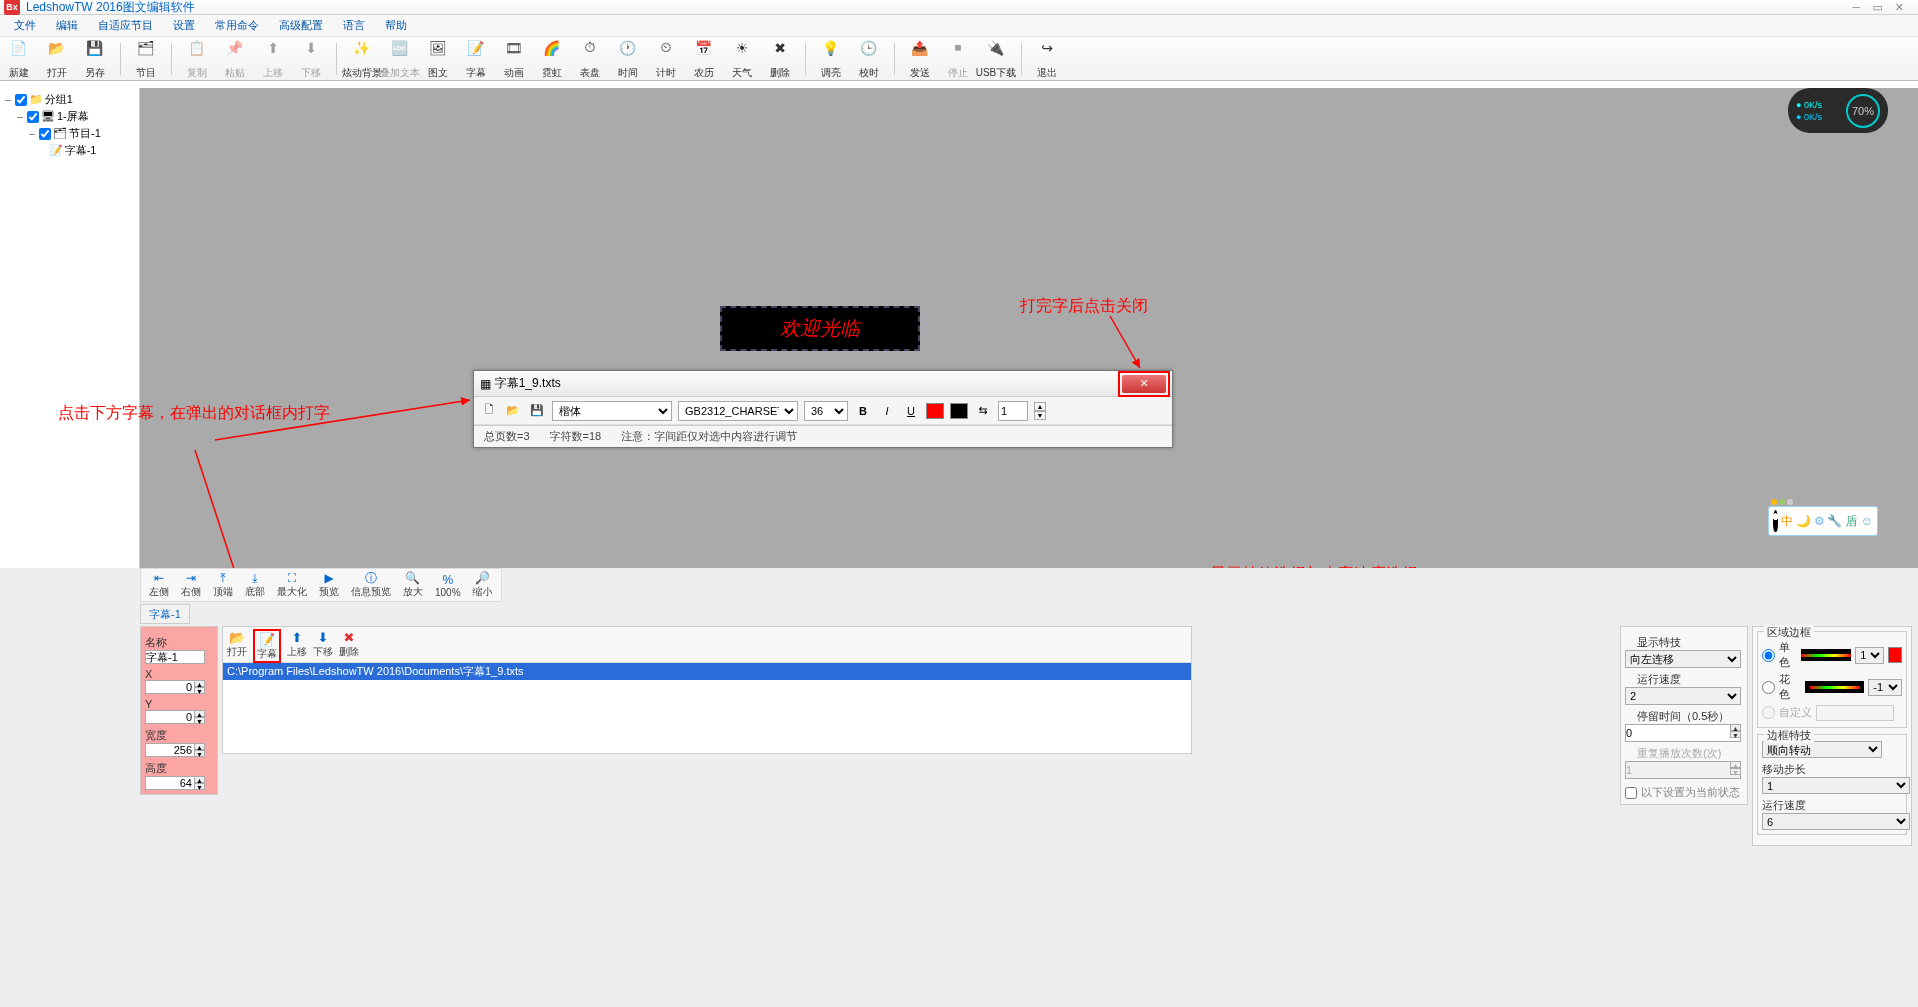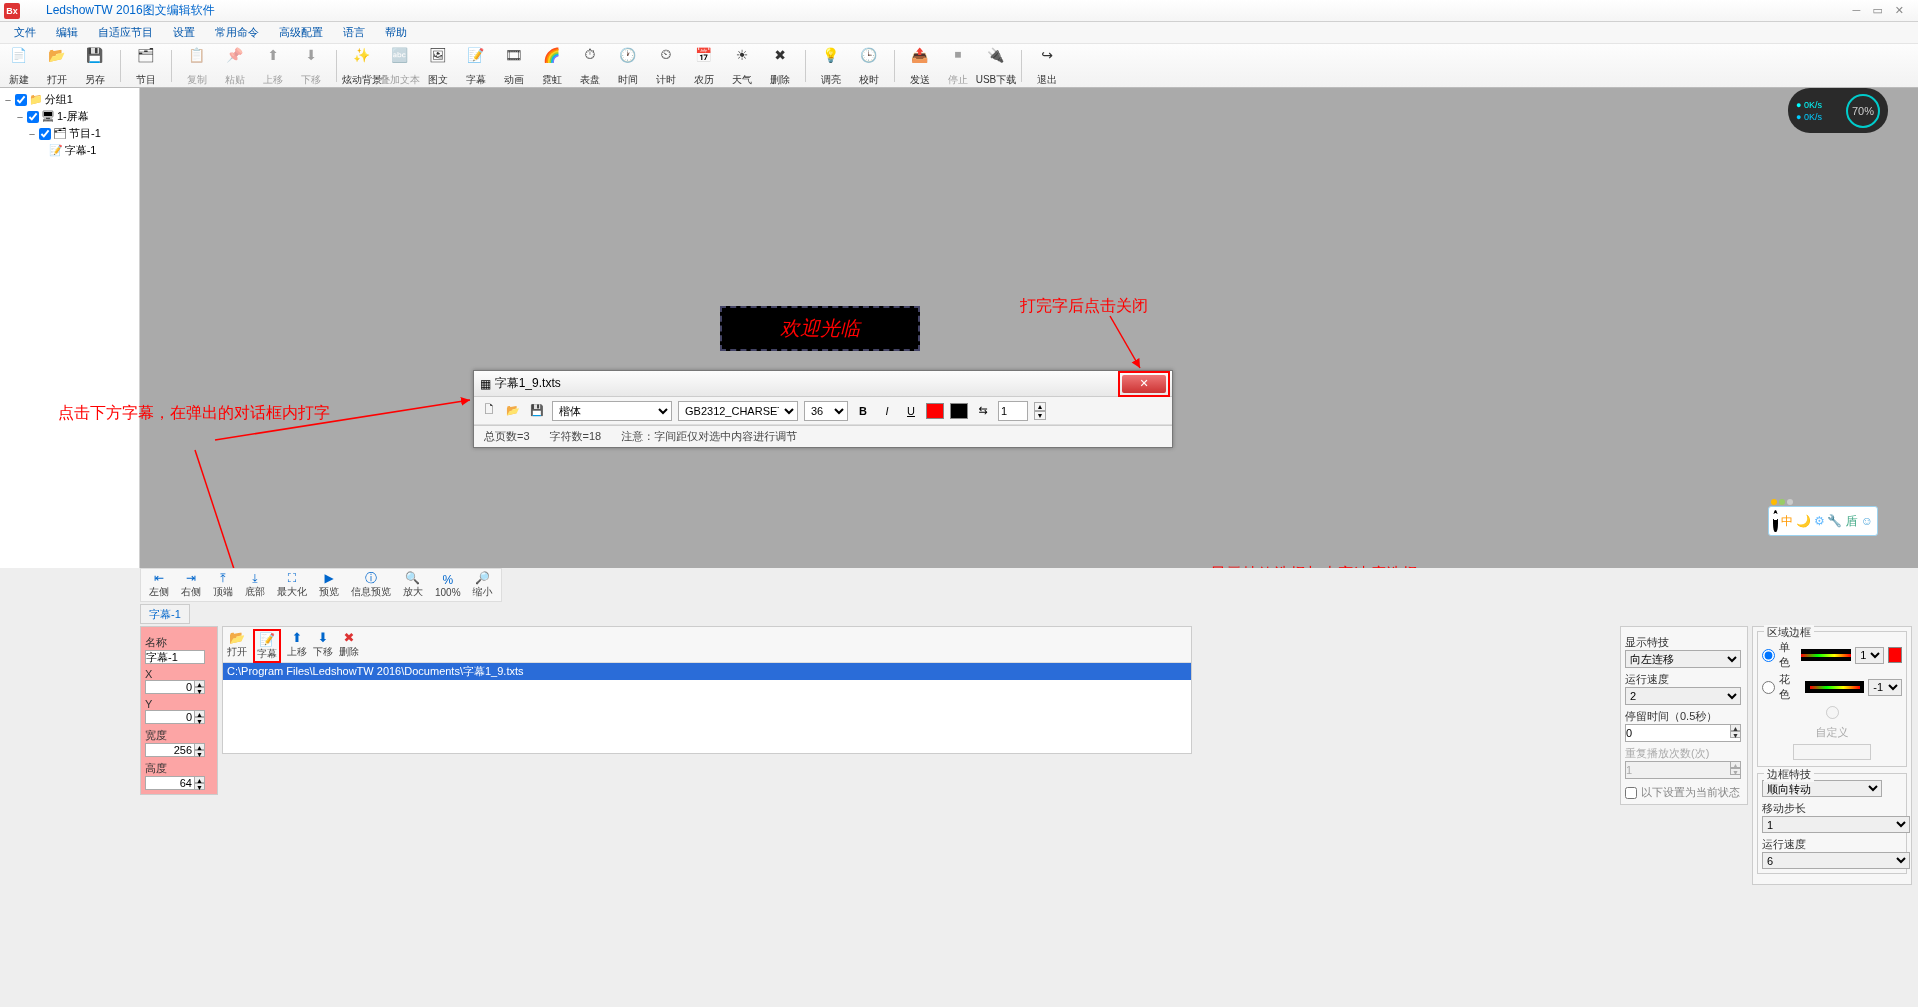--- a/index.html
+++ b/index.html
@@ -1,19 +1,19 @@
 <!DOCTYPE html>
 <html><head>
 <meta charset="utf-8">
 <style>
 * { box-sizing: border-box; margin: 0; padding: 0; font-family: "Microsoft YaHei", SimSun, sans-serif; }
 body { width: 1918px; height: 1007px; background: #fff; overflow: hidden; position: relative; font-size: 11px; }
 
 
-.titlebar { height: 22px; background: linear-gradient(#fff,#f5f5f5); display: flex; align-items: center; padding-left: 4px; border-bottom: 1px solid #d0d0d0; gap: 20px; }
+.titlebar { height: 15px; background: linear-gradient(#fff,#f5f5f5); display: flex; align-items: center; padding-left: 4px; border-bottom: 1px solid #d0d0d0; }
 .titlebar .logo { width: 16px; height: 16px; background: #d33; border-radius: 2px; display: inline-flex; align-items: center; justify-content: center; color: #fff; font-size: 9px; font-weight: bold; }
 .titlebar .title { margin-left: 6px; color: #0066cc; font-size: 12px; }
 .titlebar .winbtns { margin-left: auto; display: flex; gap: 12px; padding-right: 14px; color: #888; }
 .titlebar .winbtns span { cursor: pointer; }
 
 
 .menubar { height: 22px; background: #f7f7f7; display: flex; align-items: center; padding-left: 6px; gap: 4px; color: #0055aa; border-bottom: 1px solid #e5e5e5; }
 .menubar span { padding: 2px 8px; cursor: pointer; }
 
 
@@ -77,35 +77,35 @@
 
 .filepanel { position: absolute; left: 222px; top: 58px; width: 970px; background: #f7f7f7; border: 1px solid #ccc; }
 .filepanel .ftb { height: 36px; display: flex; align-items: flex-start; gap: 6px; padding: 2px 4px; border-bottom: 1px solid #ddd; }
 .filepanel .ftb .fbtn { display: flex; flex-direction: column; align-items: center; font-size: 10px; color: #444; cursor: pointer; }
 .filepanel .ftb .fbtn .fic { width: 20px; height: 16px; display: flex; align-items: center; justify-content: center; font-size: 13px; }
 .filepanel .ftb .framed { border: 2px solid #f00; padding: 0 2px; }
 .filepanel .flist { height: 90px; background: #fff; }
 .filepanel .frow { background: #2a6cd8; color: #fff; padding: 1px 4px; font-size: 11px; }
 
 .effectpanel { position: absolute; right: 170px; top: 58px; width: 128px; background: #f7f7f7; border: 1px solid #ccc; padding: 4px; font-size: 11px; color: #333; }
-.effectpanel label { display: block; margin-top: 4px; }
+.effectpanel label { display: block; margin-top: 4px; margin-left: 12px; }
 .effectpanel select, .effectpanel input { width: 116px; font-size: 11px; border: 1px solid #aaa; height: 18px; }
 .effectpanel .dimmed { color: #aaa; }
 .effectpanel .dimmed input { background: #f0f0f0; color: #aaa; }
 .effectpanel .chkline { display: flex; align-items: center; gap: 4px; margin-top: 6px; color: #888; }
 
 .borderpanel { position: absolute; right: 6px; top: 58px; width: 160px; background: #f7f7f7; border: 1px solid #ccc; padding: 4px; font-size: 11px; color: #333; }
 .borderpanel .grp { position: relative; border: 1px solid #ccc; padding: 6px 4px 4px; margin-bottom: 6px; }
 .borderpanel .grp .gtitle { position: absolute; top: -7px; left: 6px; background: #f7f7f7; padding: 0 3px; font-size: 11px; }
 .borderpanel .rline { display: flex; align-items: center; gap: 4px; margin: 2px 0; }
 .borderpanel .bar { width: 60px; height: 12px; background: #000; display: flex; align-items: center; justify-content: center; }
 .borderpanel .bar .seg { width: 50px; height: 3px; background: linear-gradient(90deg,#f00,#0f0,#ff0,#f00); }
 .borderpanel .sw { width: 16px; height: 16px; background: #f00; border: 1px solid #888; }
 .borderpanel select, .borderpanel input { font-size: 11px; border: 1px solid #aaa; height: 17px; }
-.borderpanel .dimg { color: #aaa; flex-direction: column; }
+.borderpanel .dimg { color: #aaa; }
 
 
 .qqhelper { position: absolute; right: 40px; top: 506px; width: 110px; height: 30px; background: #fff; border: 1px solid #9cd3f0; border-radius: 3px; display: flex; align-items: center; padding: 2px 4px; gap: 3px; font-size: 12px; }
 .qqhelper .peng { width: 18px; height: 22px; background: radial-gradient(circle at 50% 30%, #fff 20%, #000 22%); border-radius: 50% 50% 40% 40%; position: relative; }
 .qqhelper .dots { position: absolute; top: -8px; left: 2px; display: flex; gap: 2px; }
 .qqhelper .dots span:nth-child(1){width:6px;height:6px;background:#fb0;border-radius:50%;}
 .qqhelper .dots span:nth-child(2){width:6px;height:6px;background:#9c6;border-radius:50%;}
 .qqhelper .dots span:nth-child(3){width:6px;height:6px;background:#ccc;border-radius:50%;}
 
 input[type=checkbox]{ width:12px; height:12px; }

